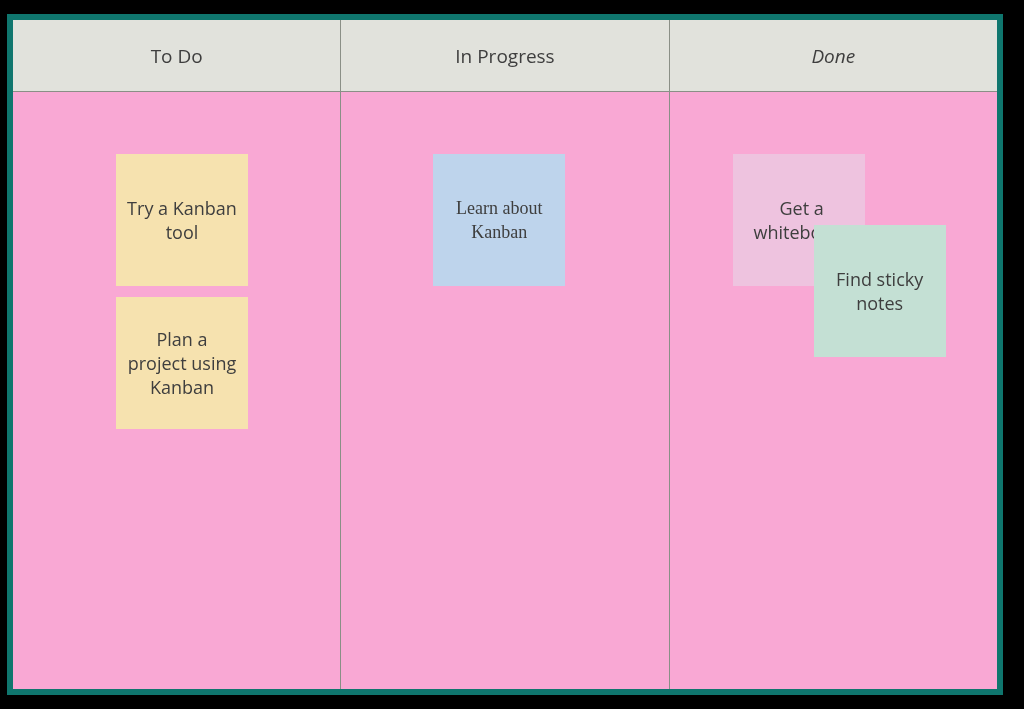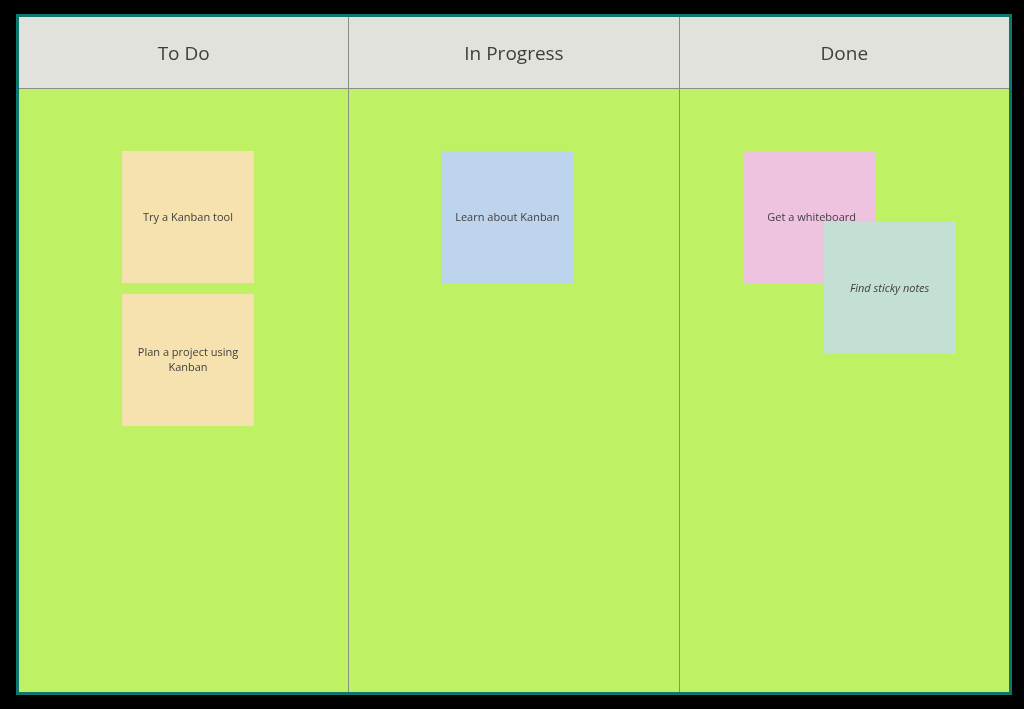--- a/index.html
+++ b/index.html
@@ -5,70 +5,70 @@
     * { box-sizing: border-box; margin: 0; padding: 0; }
     html, body { width: 1024px; height: 709px; }
     body {
       background: #000;
       font-family: "Segoe UI", "Open Sans", Arial, sans-serif;
       color: #4a4a4a;
     }
     .board-frame {
       position: absolute;
       top: 14px;
-      left: 16px;
+      left: 7px;
       width: 996px;
       height: 681px;
-      background: #bef264;
-      border: 3px solid #0f766e;
+      background: #f9a8d4;
+      border: 6px solid #0f766e;
     }
     .headers {
       display: flex;
       height: 72px;
       background: #e1e2dc;
       border-bottom: 1px solid #8a8f86;
     }
     .header-cell {
       flex: 1;
       display: flex;
       align-items: center;
       justify-content: center;
       font-size: 19px;
       color: #3e3e3e;
       border-right: 1px solid #8a8f86;
     }
-    .header-cell:last-child { border-right: none; }
+    .header-cell:last-child { border-right: none; font-style: italic; }
     .lanes {
       display: flex;
       height: calc(100% - 72px);
     }
     .lane {
       flex: 1;
       border-right: 1px solid #8a8f86;
       position: relative;
     }
     .lane:last-child { border-right: none; }
     .card {
       position: absolute;
       width: 132px;
       height: 132px;
       display: flex;
       align-items: center;
       justify-content: center;
       text-align: center;
-      font-size: 11px;
+      font-size: 18px;
       color: #3e3e3e;
       padding: 10px;
       line-height: 1.35;
       cursor: grab;
     }
     .card.yellow { background: #f6e2af; }
-    .card.blue   { background: #bed4ec; }
+    .card.blue   { background: #bed4ec; font-family: Liberation Serif, serif; }
     .card.pink   { background: #eec3df; }
-    .card.green  { background: #c4e0d4; font-style: italic; }
+    .card.green  { background: #c4e0d4; }
   </style>
 </head>
 <body>
 
 <div class="board-frame">
 
   <div class="headers">
     <div class="header-cell">
       <span>To Do</span>
     </div>

